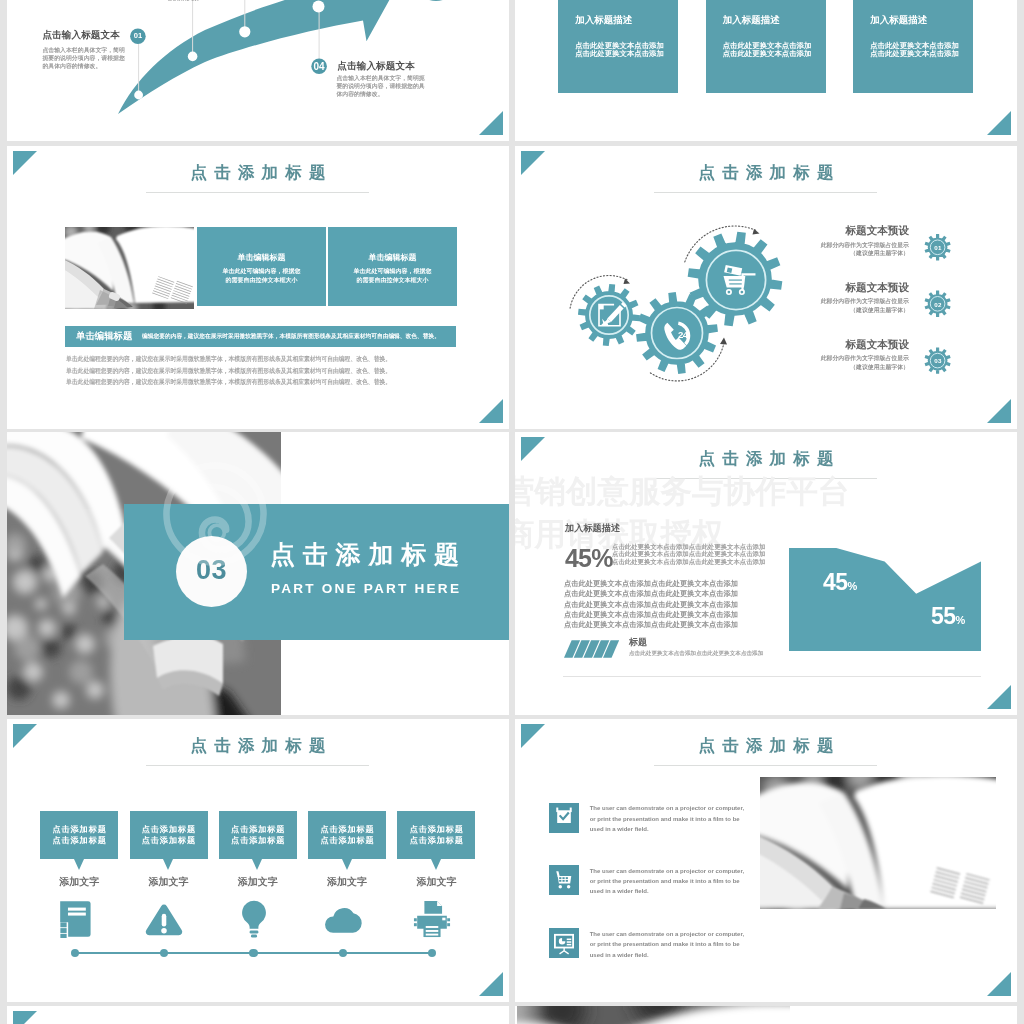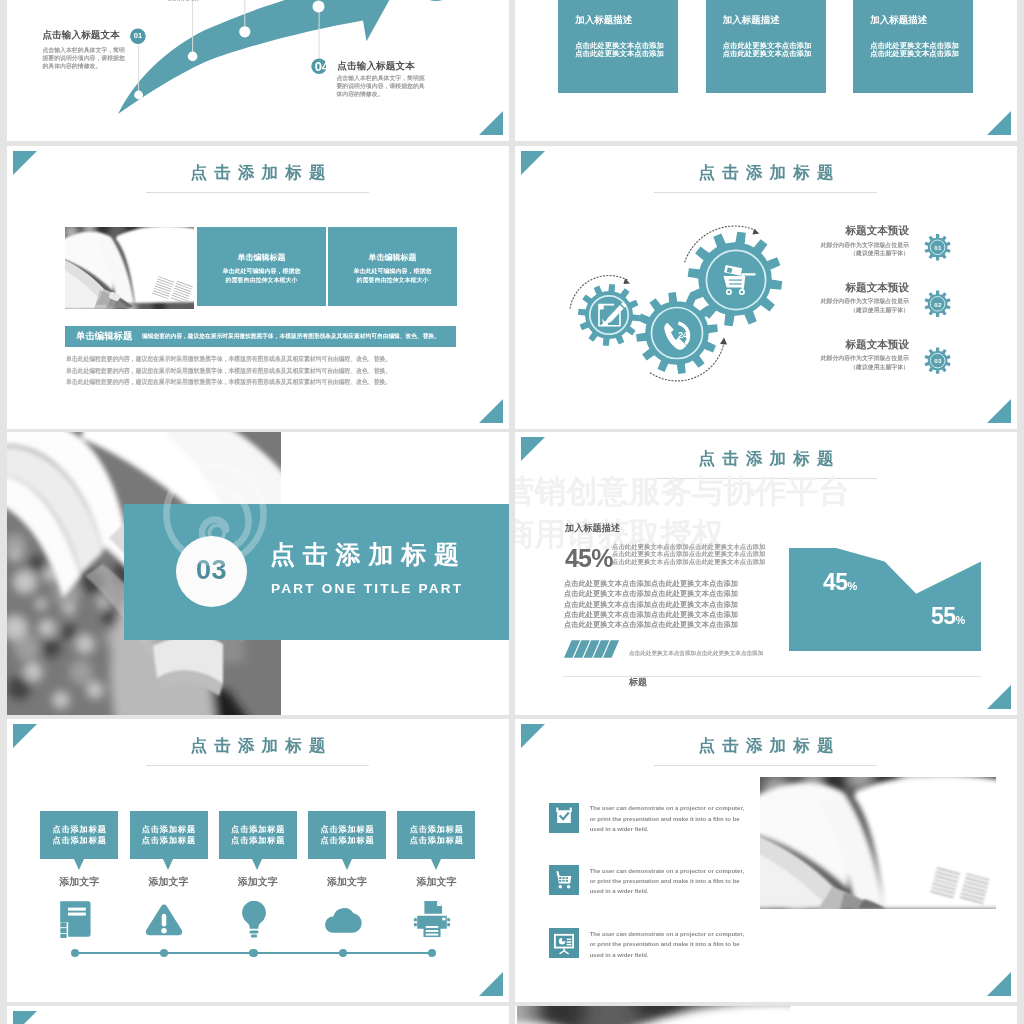--- a/index.html
+++ b/index.html
@@ -47,21 +47,21 @@
     font-weight:bold;color:#fff;letter-spacing:.3px;}
 
   
   .s1-svg{position:absolute;left:0;top:0;width:502px;height:283px;}
   .s1-n1{position:absolute;left:120.9px;top:174px;width:20px;text-align:center;font-size:7.6px;
     font-weight:bold;color:#fff;line-height:8px;}
   .s1-t1{position:absolute;left:35.4px;top:172.3px;font-size:9.6px;font-weight:bold;color:#515151;
     letter-spacing:.1px;line-height:10px;}
   .s1-b1{position:absolute;left:35.4px;top:188.2px;width:84px;font-size:5.9px;color:#999;
     line-height:8px;font-weight:bold;}
-  .s1-n2{position:absolute;left:302.1px;top:204.5px;width:20px;text-align:right;font-size:13px;
+  .s1-n2{position:absolute;left:302.1px;top:204.5px;width:20px;text-align:center;font-size:10px;
     font-weight:bold;color:#fff;line-height:8px;}
   .s1-t2{position:absolute;left:330.3px;top:202.6px;font-size:9.6px;font-weight:bold;color:#515151;
     letter-spacing:.1px;line-height:10px;}
   .s1-b2{position:absolute;left:329.4px;top:215.8px;width:94px;font-size:5.9px;color:#999;
     line-height:8px;font-weight:bold;}
   .s1-top{position:absolute;left:160px;top:136px;font-size:5.9px;color:#999;font-weight:bold;}
 
   
   .s2-card{position:absolute;top:131.3px;width:120px;height:104px;background:#5aa0ae;color:#fff;}
   .s2-card .t{position:absolute;left:17.1px;top:25.6px;font-size:9.5px;font-weight:bold;line-height:10px;}
@@ -92,21 +92,21 @@
     line-height:10px;}
   .s6-pct{position:absolute;left:50px;top:113px;font-size:25px;font-weight:bold;color:#6a6a6a;
     letter-spacing:-.8px;line-height:27px;}
   .s6-side{position:absolute;left:97px;top:111px;width:170px;}
   .s6-side div{font-size:6.4px;color:#a0a0a0;line-height:7.4px;font-weight:bold;white-space:nowrap;
     transform:scaleX(1.0);transform-origin:left center;}
     .s6-body{position:absolute;left:49px;top:147px;width:260px;}
   .s6-body div{font-size:7.5px;color:#969696;line-height:10.3px;font-weight:bold;white-space:nowrap;
     transform:scaleX(.967);transform-origin:left center;}
   .s6-legend{position:absolute;left:49px;top:207px;width:55px;height:20px;}
-  .s6-lt{position:absolute;left:114px;top:205px;font-size:9px;font-weight:bold;color:#636363;line-height:10px;margin-top:40px;}
+  .s6-lt{position:absolute;left:114px;top:205px;font-size:9px;font-weight:bold;color:#636363;line-height:10px;}
   .s6-lb{position:absolute;left:114px;top:218px;font-size:5.6px;color:#a3a3a3;font-weight:bold;white-space:nowrap;}
   .s6-rule{position:absolute;left:48px;top:244px;width:418px;height:1px;background:#e2e2e2;}
   .s6-chart{position:absolute;left:274px;top:116px;width:192px;height:103px;}
   .s6-c1{position:absolute;left:308px;top:138px;font-size:23px;font-weight:bold;color:#fff;
     letter-spacing:-.6px;line-height:24px;}
   .s6-c1 i{font-size:11px;font-style:normal;letter-spacing:0;}
   .s6-c2{position:absolute;left:416px;top:172px;font-size:23px;font-weight:bold;color:#fff;
     letter-spacing:-.6px;line-height:24px;}
   .s6-c2 i{font-size:11px;font-style:normal;letter-spacing:0;}
   .s6-wm{position:absolute;left:-12px;top:38px;width:600px;color:#f1f1f1;font-size:31.5px;
@@ -522,21 +522,21 @@
     <div class="photo s5-photo">
       <svg class="bk" viewBox="0 0 274 283" preserveAspectRatio="xMidYMid slice">
           <use href="#bookphoto2" width="274" height="283"></use>
         </svg>
     </div>
     <div class="s5-band"></div>
     <div class="s5-circle">
       <span>03</span>
     </div>
     <div class="s5-title">点击添加标题</div>
-    <div class="s5-sub">PART ONE  TITLE PART</div>
+    <div class="s5-sub">PART ONE  PART HERE</div>
     <div class="s5-wm">
       <svg viewBox="0 0 120 120" class="s5-wmlogo">
         <circle cx="60" cy="60" r="52" fill="none" stroke="#ffffff" stroke-width="7"></circle>
         <path d="M42 34 C70 24 96 42 96 68 C96 86 82 98 66 98 C54 98 46 90 46 80 C46 72 52 66 60 66 C67 66 72 71 72 77" fill="none" stroke="#ffffff" stroke-width="7" stroke-linecap="round"></path>
         <circle cx="62" cy="80" r="8" fill="none" stroke="#ffffff" stroke-width="4"></circle>
       </svg>
 
     </div>
   </div>
 

